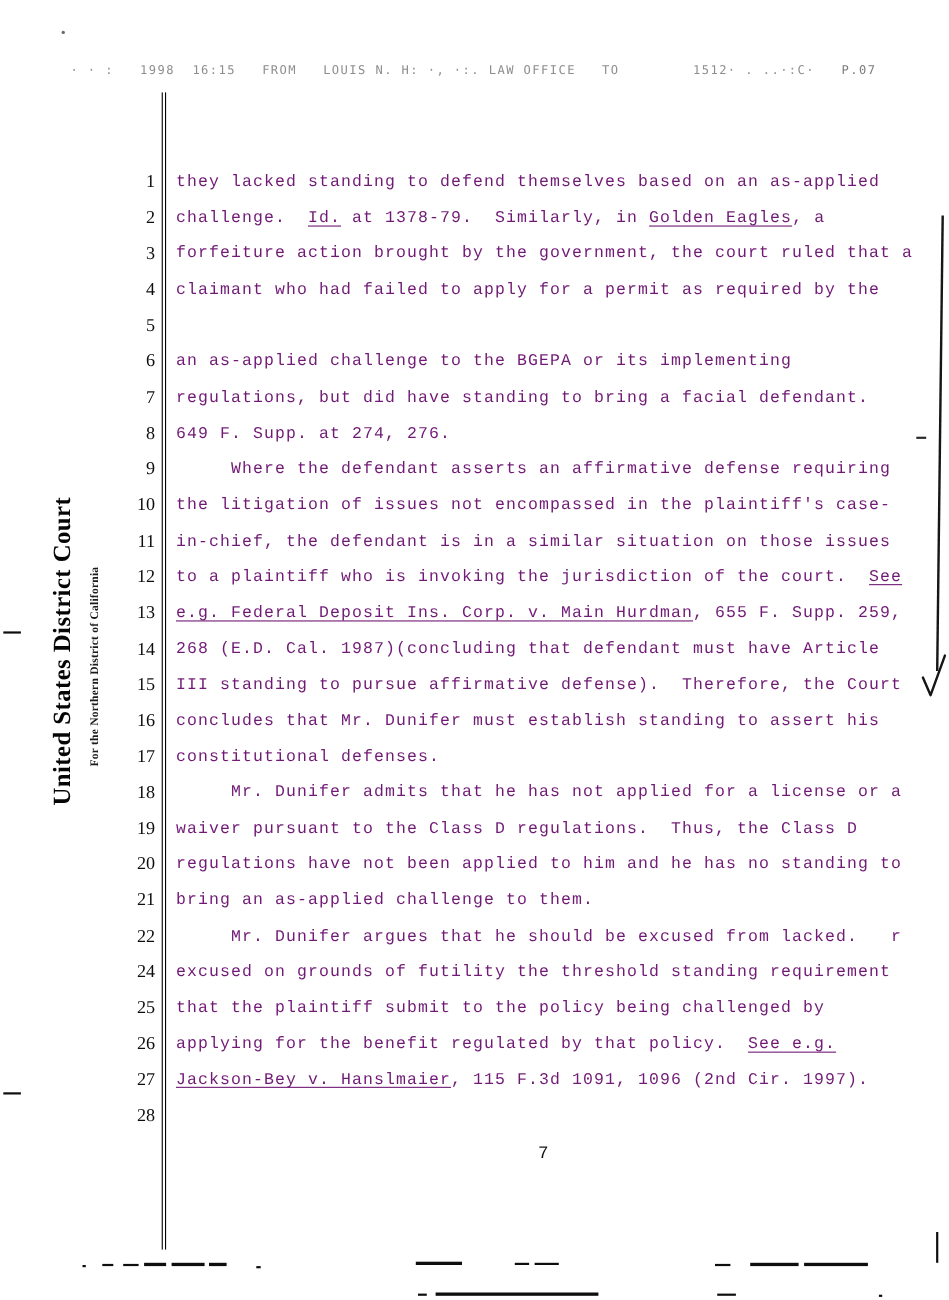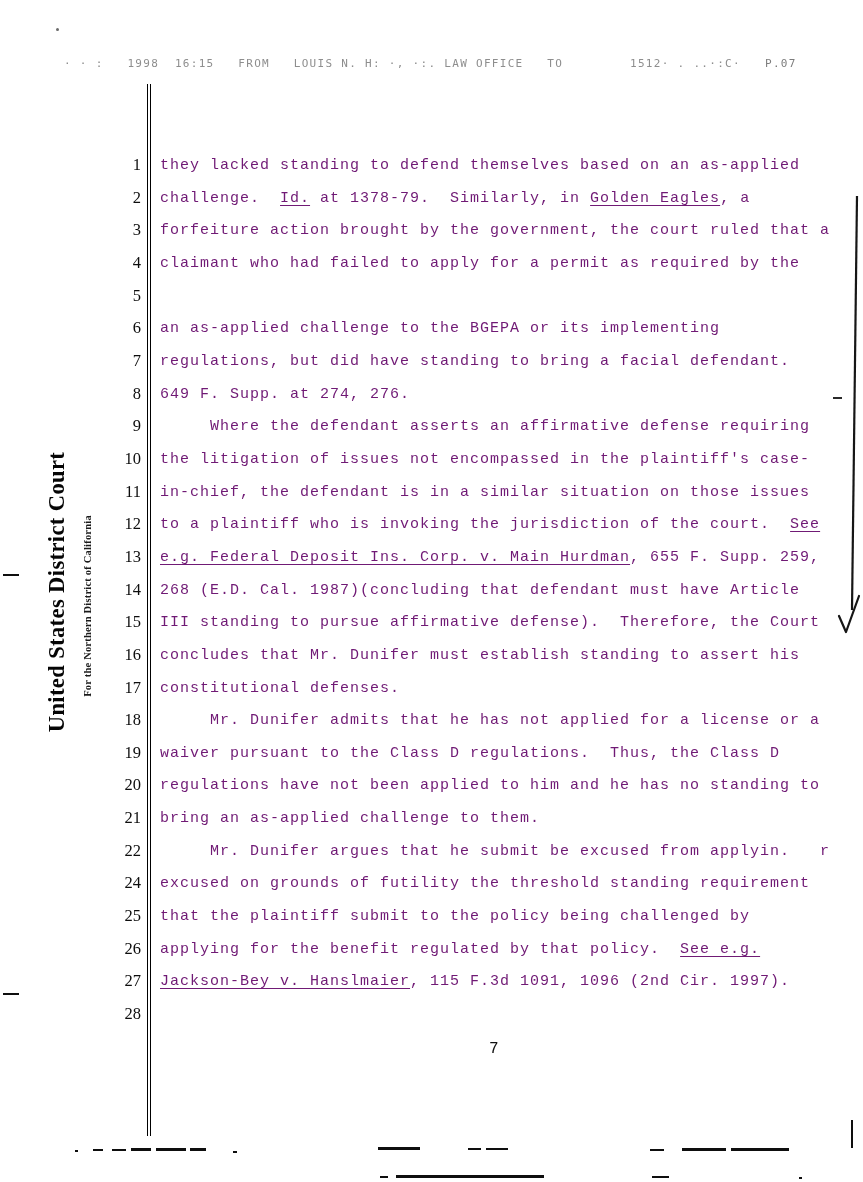--- a/index.html
+++ b/index.html
@@ -149,21 +149,21 @@
       <div class="line-row">
         <span class="line-no">20</span>
         <span class="line-text"><span>regulations have not been applied to him and he has no standing to</span></span>
       </div>
       <div class="line-row">
         <span class="line-no">21</span>
         <span class="line-text"><span>bring an as-applied challenge to them.</span></span>
       </div>
       <div class="line-row">
         <span class="line-no">22</span>
-        <span class="line-text"><span>     Mr. Dunifer argues that he submit be excused from applyin.   r</span></span>
+        <span class="line-text"><span>     Mr. Dunifer argues that he should be excused from lacked.   r</span></span>
       </div>
       <div class="line-row">
         <span class="line-no">24</span>
         <span class="line-text"><span>excused on grounds of futility the threshold standing requirement</span></span>
       </div>
       <div class="line-row">
         <span class="line-no">25</span>
         <span class="line-text"><span>that the plaintiff submit to the policy being challenged by</span></span>
       </div>
       <div class="line-row">

